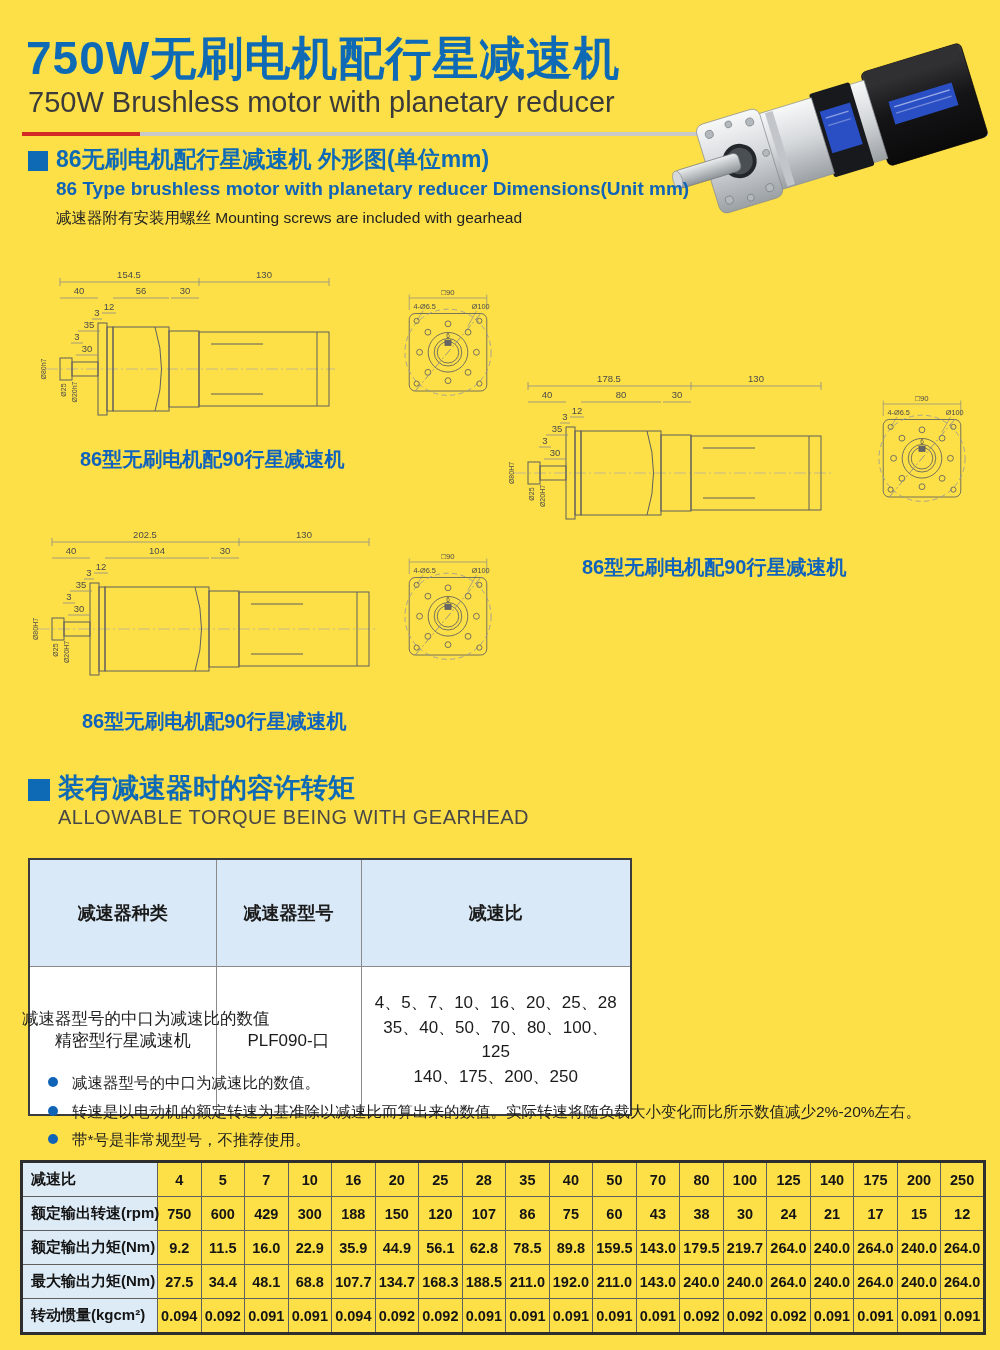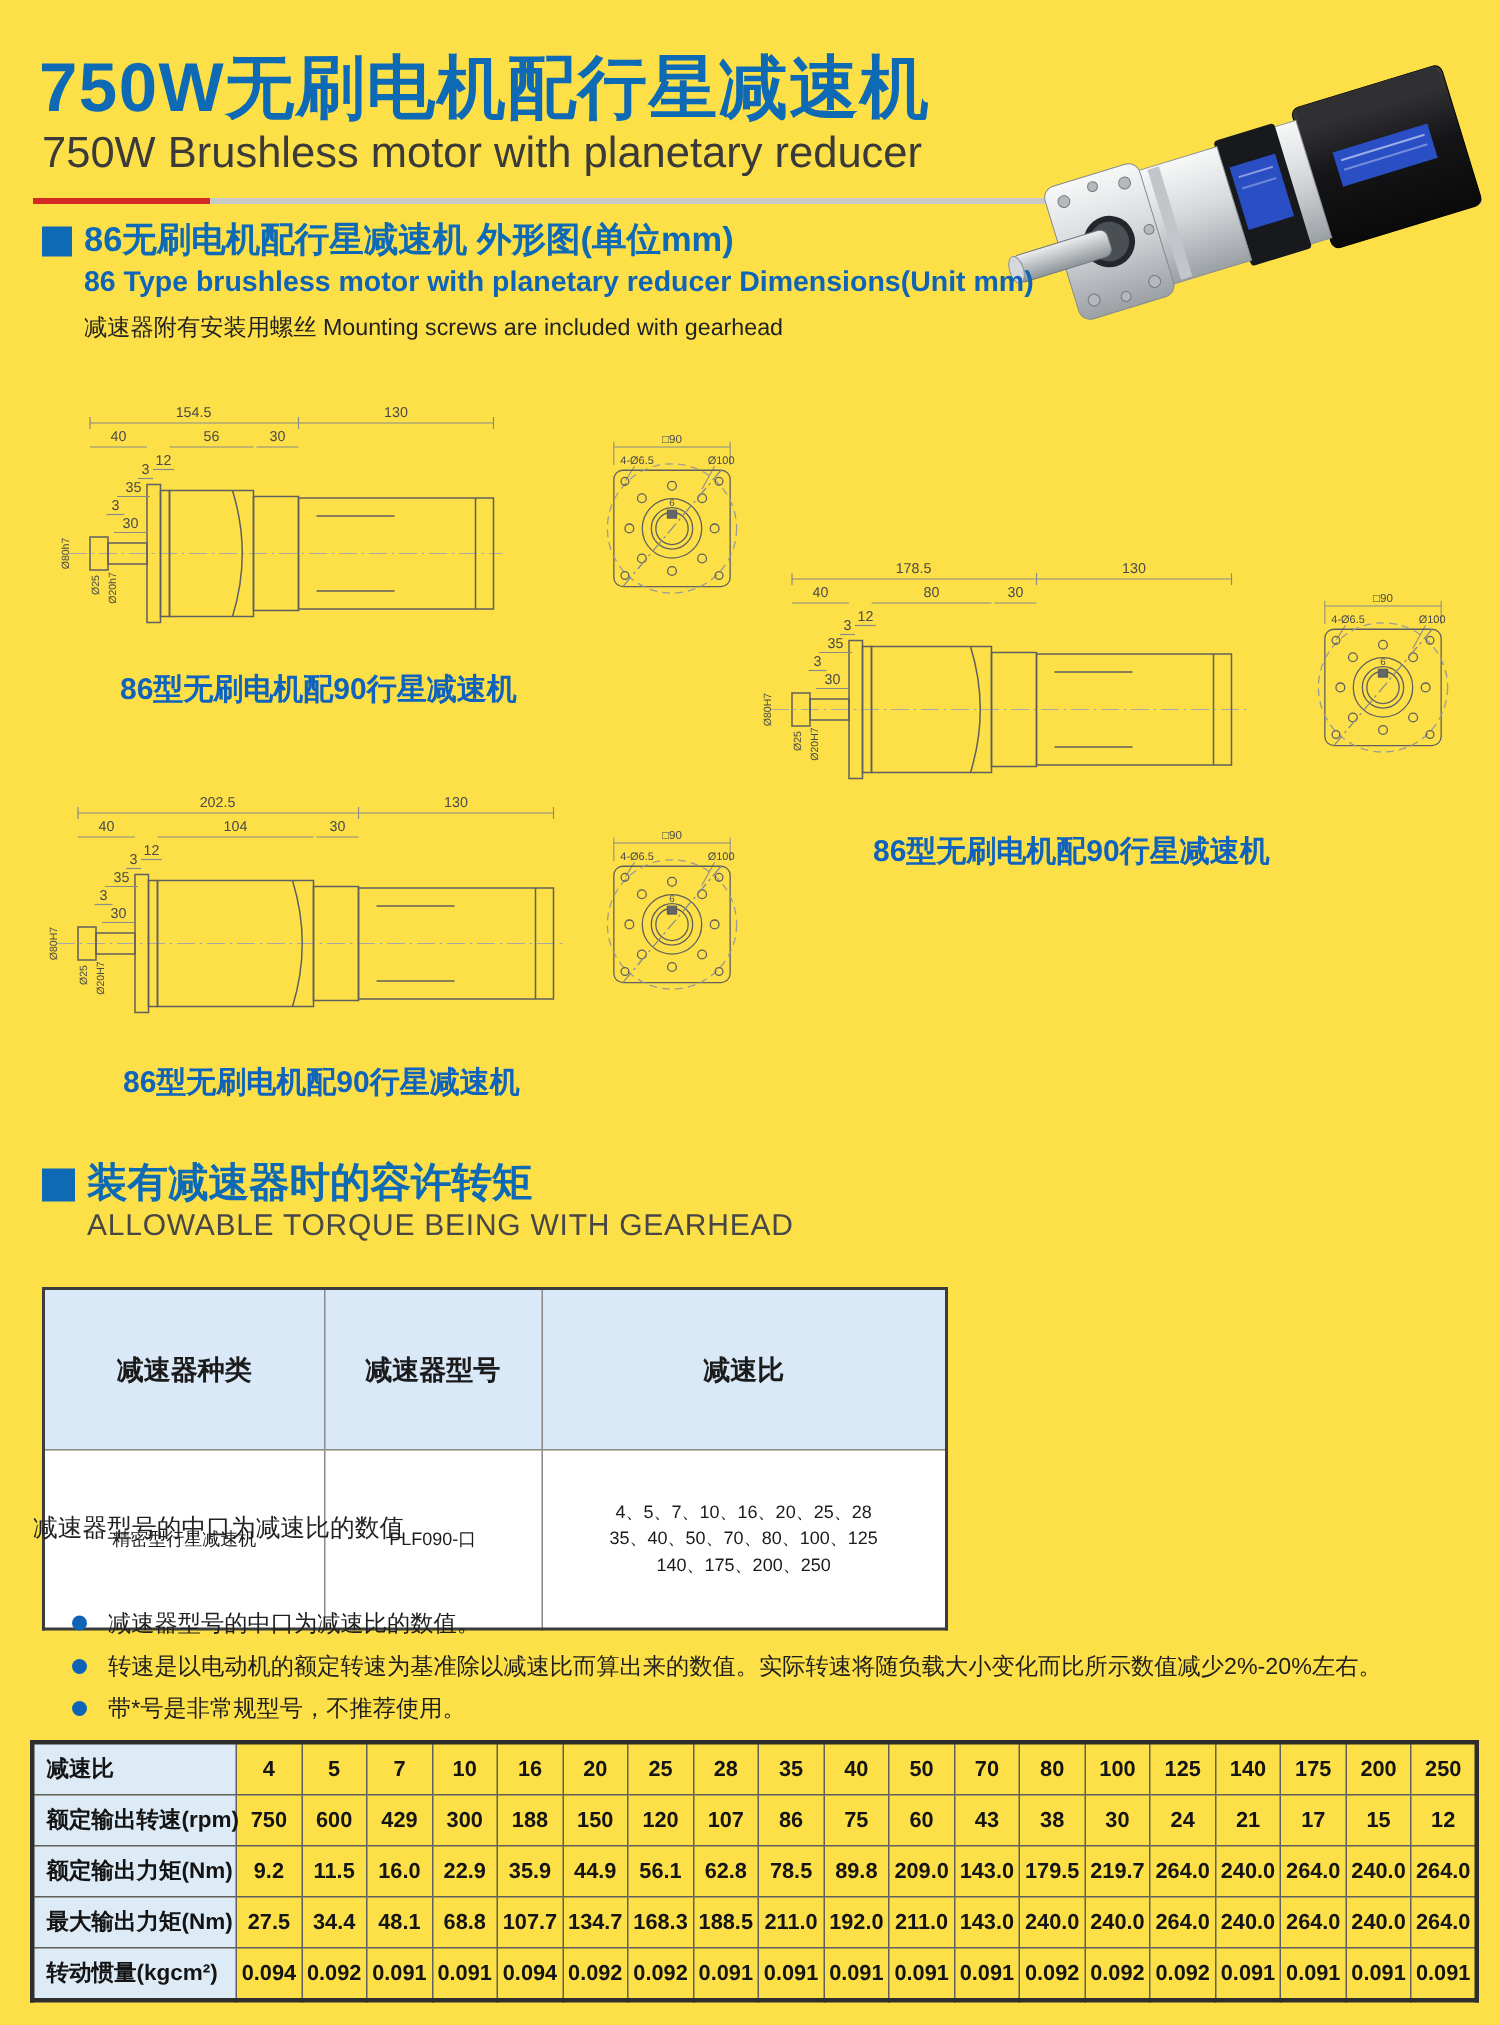--- a/index.html
+++ b/index.html
@@ -21,21 +21,21 @@
   .h-en2{font-size:20px;font-weight:500;color:#474747;letter-spacing:.5px;white-space:nowrap;}
   .note{font-size:15.5px;color:#222;white-space:nowrap;}
 
   .caption{font-size:20px;font-weight:800;color:#1063bd;white-space:nowrap;}
 
   
   .gear-table{left:28px;top:858px;width:602px;border-collapse:collapse;table-layout:fixed;}
   .gear-table td,.gear-table th{border:1px solid #8a8a8a;vertical-align:middle;text-align:center;padding:24px 12px;}
   .gear-table{border:2px solid #3c3c3c;}
   .gear-table thead td{background:#d9e9f7;height:58px;font-size:18px;font-weight:800;color:#1b1b1b;}
-  .gear-table tbody td{background:#fff;height:70px;font-size:12px;color:#1b1b1b;}
+  .gear-table tbody td{background:#fff;height:70px;font-size:17px;color:#1b1b1b;}
   .ratios div{line-height:1.45;}
   .tnote{left:22px;top:1008px;font-size:16.5px;color:#222;}
 
   
   .bullets{left:30px;top:1058px;width:950px;list-style:none;margin:16px;padding:0;}
   .bullets li{position:relative;padding-left:26px;margin-bottom:10px;font-size:15.5px;color:#1e1e1e;line-height:1.2;}
   .bullets li::before{content:"";position:absolute;left:2px;top:3px;width:10px;height:10px;border-radius:50%;background:#1064b8;}
 
   
   .spec-table{left:20px;top:1160px;width:966px;border-collapse:collapse;table-layout:fixed;border:3px solid #2e2e2e;}
@@ -475,21 +475,21 @@
           <td>9.2</td>
           <td>11.5</td>
           <td>16.0</td>
           <td>22.9</td>
           <td>35.9</td>
           <td>44.9</td>
           <td>56.1</td>
           <td>62.8</td>
           <td>78.5</td>
           <td>89.8</td>
-          <td>209.0</td>
+          <td>159.5</td>
           <td>143.0</td>
           <td>179.5</td>
           <td>219.7</td>
           <td>264.0</td>
           <td>240.0</td>
           <td>264.0</td>
           <td>240.0</td>
           <td>264.0</td>
         </tr>
         <tr>

